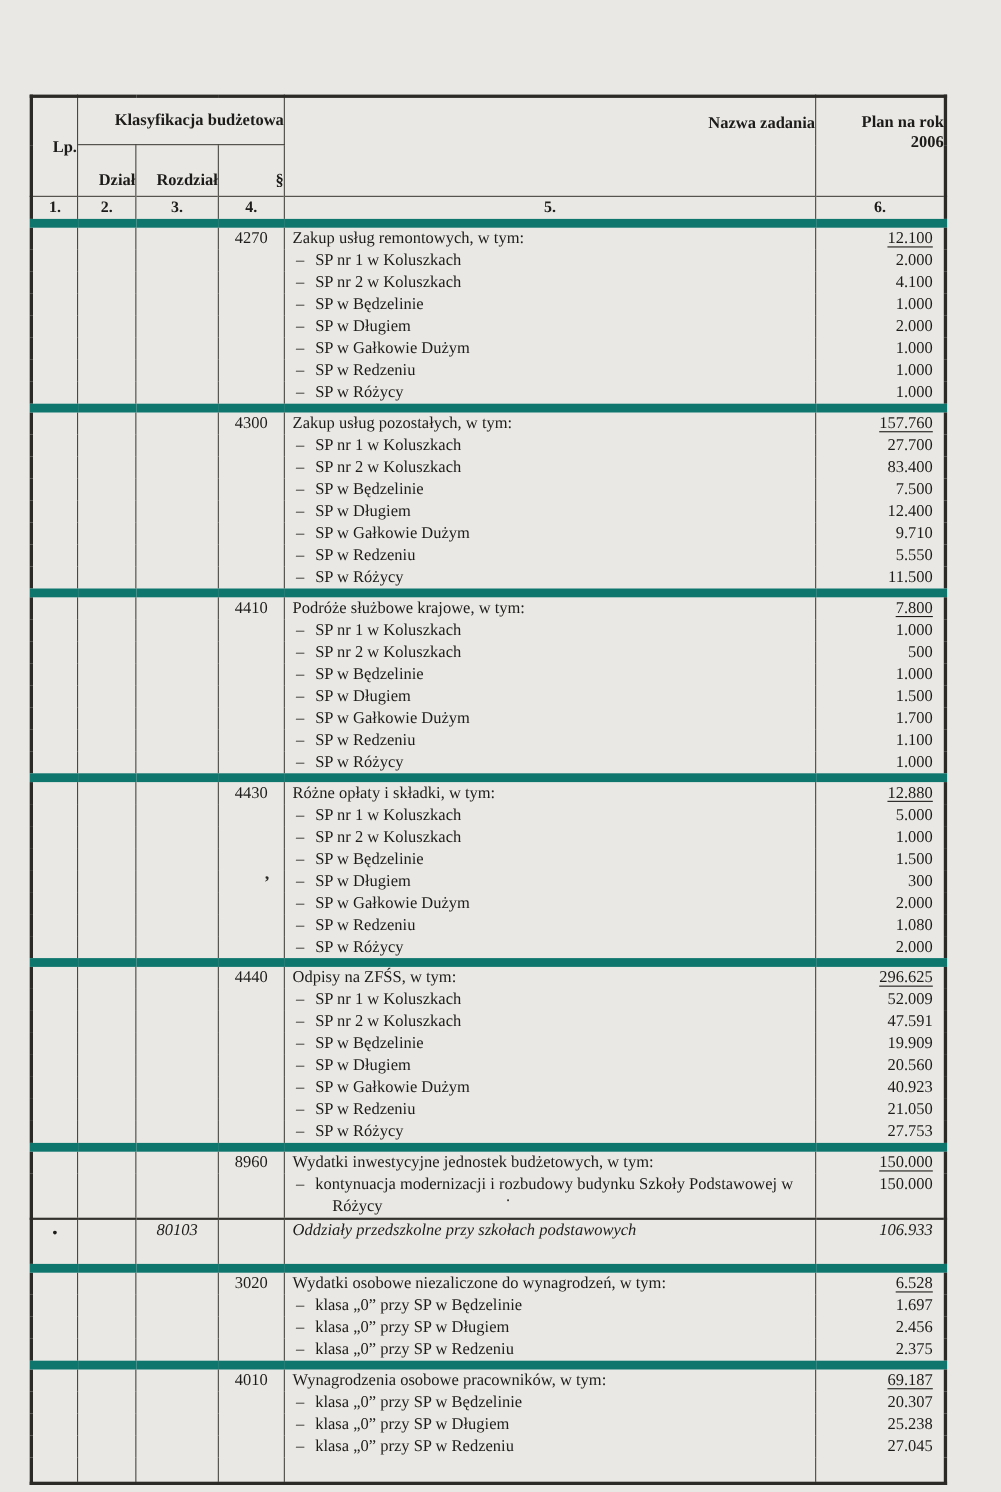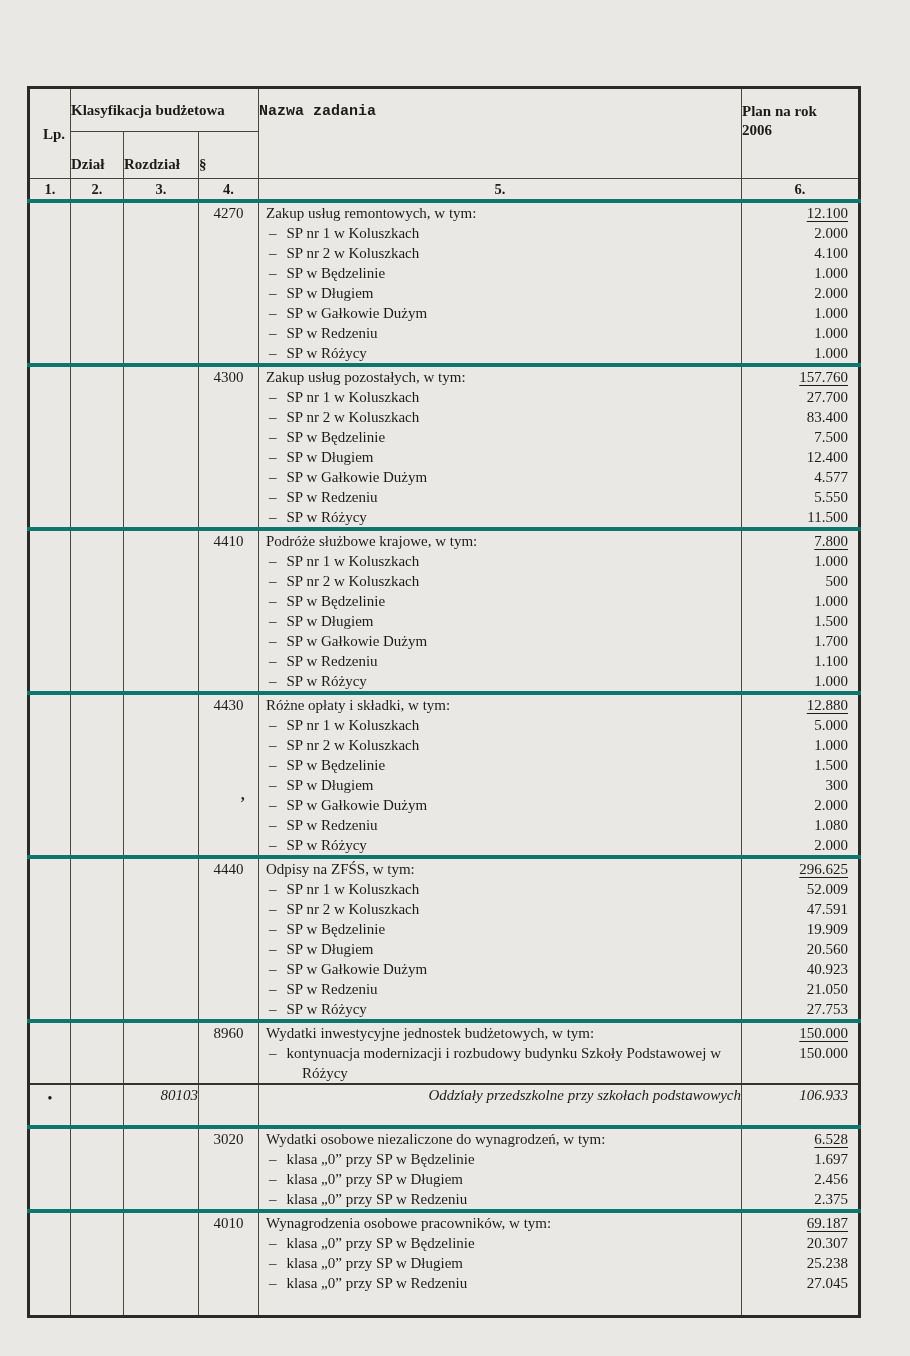--- a/index.html
+++ b/index.html
@@ -23,47 +23,47 @@
   col.c1{width:42px;}col.c2{width:53px;}col.c3{width:75px;}
   col.c4{width:60px;}col.c5{width:483px;}col.c6{width:118px;}
   th,td{
     border-left:1px solid #4a4841;border-right:1px solid #4a4841;
     padding:0;font-weight:normal;background:transparent;
     line-height:20px;vertical-align:top;
   }
   
   tr.h1 th{height:42px;}
   tr.h2 th{height:42px;}
-  th.b{font-weight:bold;text-align:left;}
+  th.b{font-weight:bold;text-align:right;}
   th.lp{vertical-align:middle;padding-left:13px;}
   th.klas{vertical-align:middle;border-bottom:1px solid #45443f;}
   th.sub{vertical-align:bottom;padding-bottom:4px;}
-  th.nazwa{vertical-align:top;padding-top:13px;font-family:Liberation Mono, monospace;}
+  th.nazwa{vertical-align:top;padding-top:13px;}
   th.plan{vertical-align:top;padding-top:13px;line-height:19px;}
   tr.h3 td{
     height:20px;text-align:center;font-weight:bold;font-size:14.5px;
     border-top:1px solid #45443f;border-bottom:3px solid #2b2a26;
     vertical-align:middle;
   }
   
-  tr.sec-head td{border-top:4px solid #0f766e;}
+  tr.sec-head td{border-top:8px solid #0f766e;}
   td.c-pa{text-align:center;}
   td.c-nz.title{padding-left:7px;}
   td.c-nz .item{display:block;padding-left:43px;text-indent:-33px;}
   td.c-nz .dash{margin-right:10px;}
   td.c-pl{text-align:right;padding-right:10px;}
   .total{text-decoration:underline;text-underline-offset:3px;}
   
   tr.chapter td{
     border-top:2px solid #34322d;border-bottom:2px solid #34322d;
-    height:40px;font-style:italic;text-align:right;
+    height:40px;font-style:italic;
   }
   tr.chapter td.c-lp{text-align:center;font-style:normal;}
   tr.chapter td.c-lp .mark{font-size:8px;line-height:20px;}
-  tr.chapter td.c-nz{padding-left:19px;font-family:Liberation Serif, serif;}
+  tr.chapter td.c-nz{padding-left:7px;font-family:Liberation Serif, serif;}
   tr.spacer td{height:22px;}
   
   .ink{position:absolute;color:#2a2925;}
   .ink.m1{left:240px;top:794px;font-size:16px;font-weight:bold;}
   .ink.m2{left:460px;top:1080px;font-size:15px;}
 </style>
 </head>
 <body>
 
 <div class="page">
@@ -230,21 +230,21 @@
     <td class="c-pl">12.400</td>
   </tr>
   <tr>
     <td></td>
           <td></td>
           <td></td>
           <td></td>
     <td class="c-nz">
             <span class="item"><span class="dash">–</span><span>SP w Gałkowie Dużym</span></span>
           </td>
-    <td class="c-pl">4.577</td>
+    <td class="c-pl">9.710</td>
   </tr>
   <tr>
     <td></td>
           <td></td>
           <td></td>
           <td></td>
     <td class="c-nz">
             <span class="item"><span class="dash">–</span><span>SP w Redzeniu</span></span>
           </td>
     <td class="c-pl">5.550</td>

